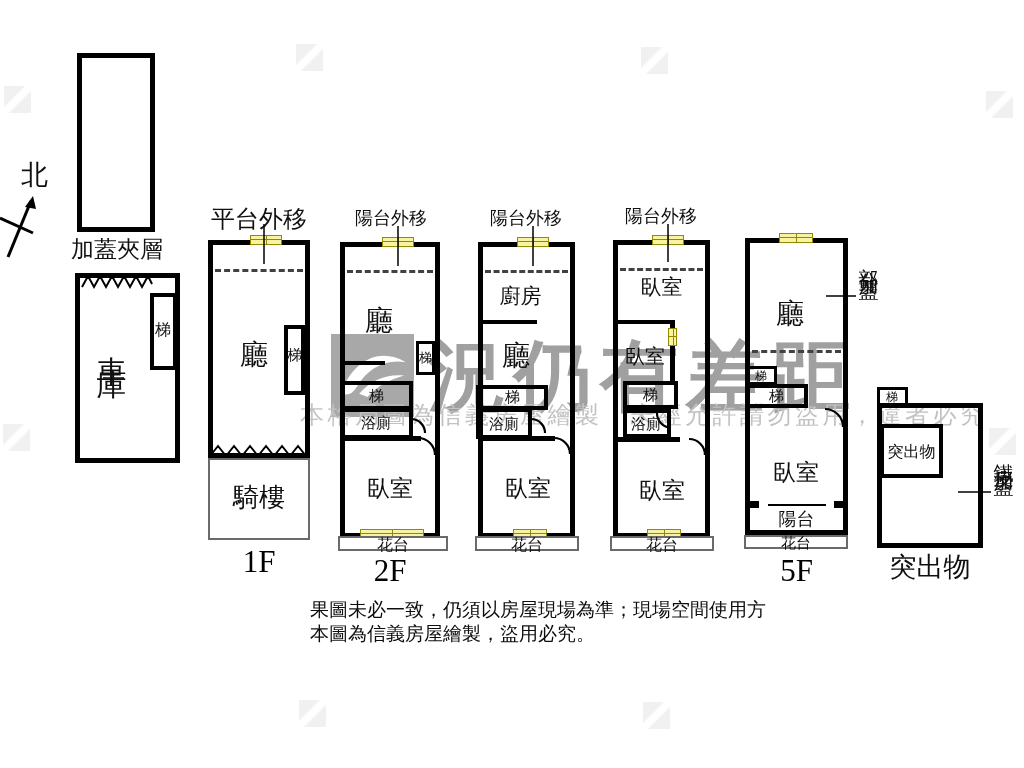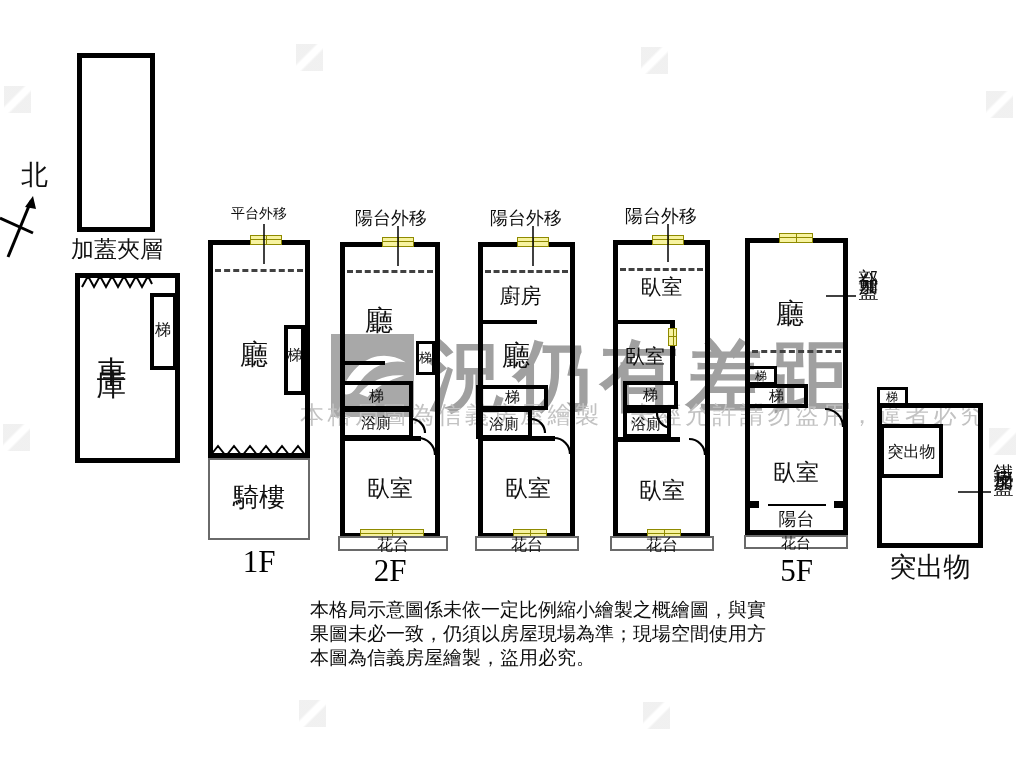--- a/index.html
+++ b/index.html
@@ -55,21 +55,21 @@
   <div class="abs t" style="left:21px;top:161px;font-size:27px">北</div>
 
   <div class="abs u" style="left:77px;top:53px;width:78px;height:179px"></div>
   <div class="abs t tc" style="left:63px;top:238px;width:108px;font-size:23px">加蓋夾層</div>
 
   <div class="abs u" style="left:75px;top:273px;width:105px;height:190px"></div>
   <div class="abs ib" style="left:150px;top:293px;width:27px;height:77px"></div>
   <div class="abs t" style="left:155px;top:322px;font-size:16px">梯</div>
   <div class="abs t vt" style="left:96px;top:332px;font-size:30px;letter-spacing:12px">車庫</div>
 
-  <div class="abs t tc" style="left:204px;top:207px;width:110px;font-size:14px">平台外移</div>
+  <div class="abs t tc" style="left:204px;top:207px;width:110px;font-size:24px">平台外移</div>
   <div class="abs u" style="left:208px;top:240px;width:102px;height:218px"></div>
   <div class="abs win" style="left:250px;top:235px;width:32px;height:10px"></div>
   <div class="abs dash" style="left:215px;top:269px;width:88px"></div>
   <div class="abs t" style="left:240px;top:340px;font-size:28px">廳</div>
   <div class="abs ib" style="left:284px;top:325px;width:21px;height:70px"></div>
   <div class="abs t" style="left:287px;top:348px;font-size:15px">梯</div>
   <div class="abs tb" style="left:208px;top:458px;width:102px;height:82px"></div>
   <div class="abs t tc" style="left:208px;top:484px;width:102px;font-size:26px">騎樓</div>
   <div class="abs t tc fl" style="left:208px;top:546px;width:102px">1F</div>
 
@@ -175,18 +175,17 @@
       <path d="M 418 438 A 17 17 0 0 1 435 455"></path>
       <path d="M 531 419 A 14 14 0 0 1 545 433"></path>
       <path d="M 554 438 A 16 16 0 0 1 570 454"></path>
       <path d="M 657 413 A 15 15 0 0 0 671 428"></path>
       <path d="M 689 439 A 16 16 0 0 1 705 455"></path>
       <path d="M 825 409 A 18 18 0 0 1 843 427"></path>
     </g>
   </svg>
 
   <div id="disclaimer" class="abs" style="left:310px;top:598px;width:488px">
-    <div>本格局示意圖係未依一定比例縮小繪製之概繪圖，與實</div>
     <div>果圖未必一致，仍須以房屋現場為準；現場空間使用方</div>
     <div>本圖為信義房屋繪製，盜用必究。</div>
   </div>
 
 </div>
 
 </body></html>

